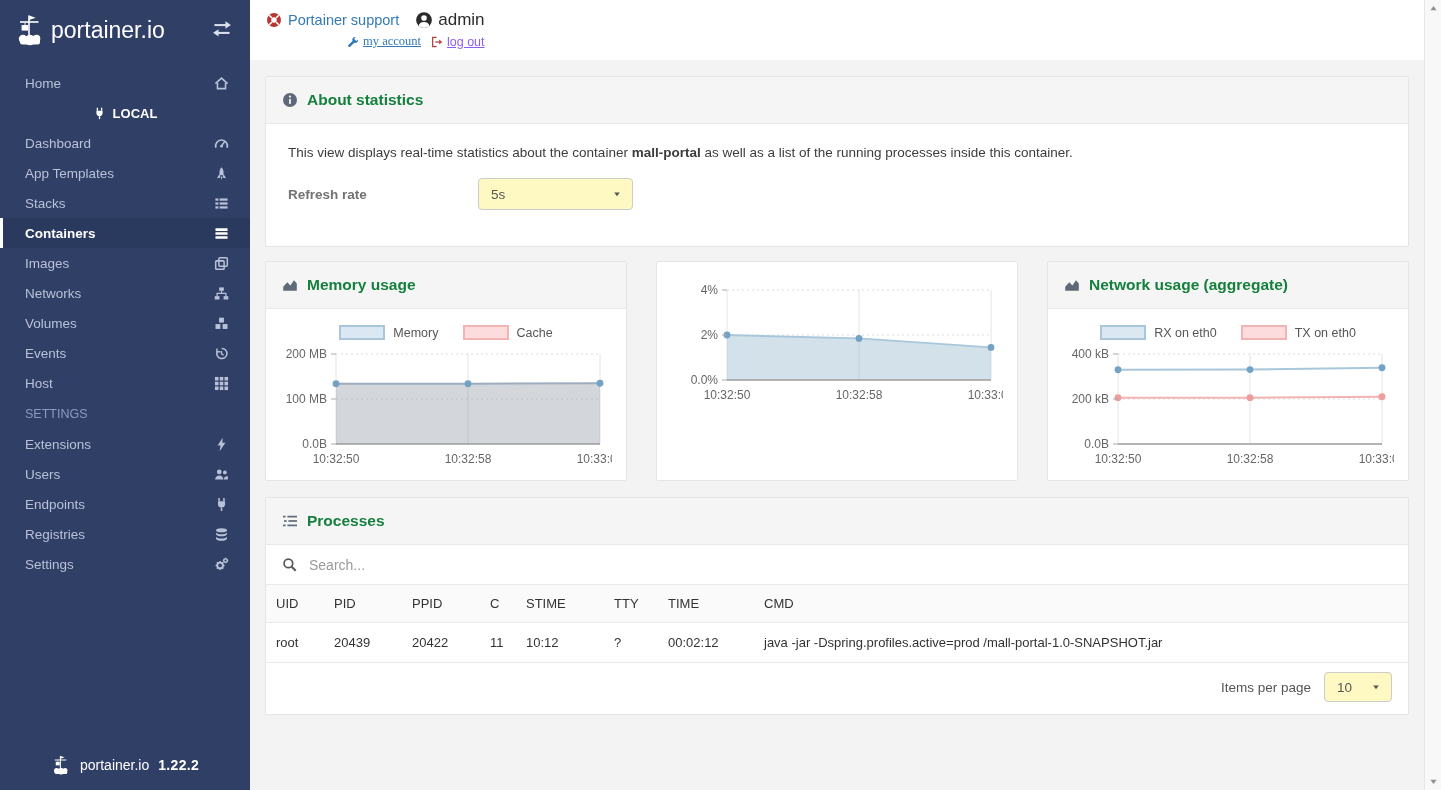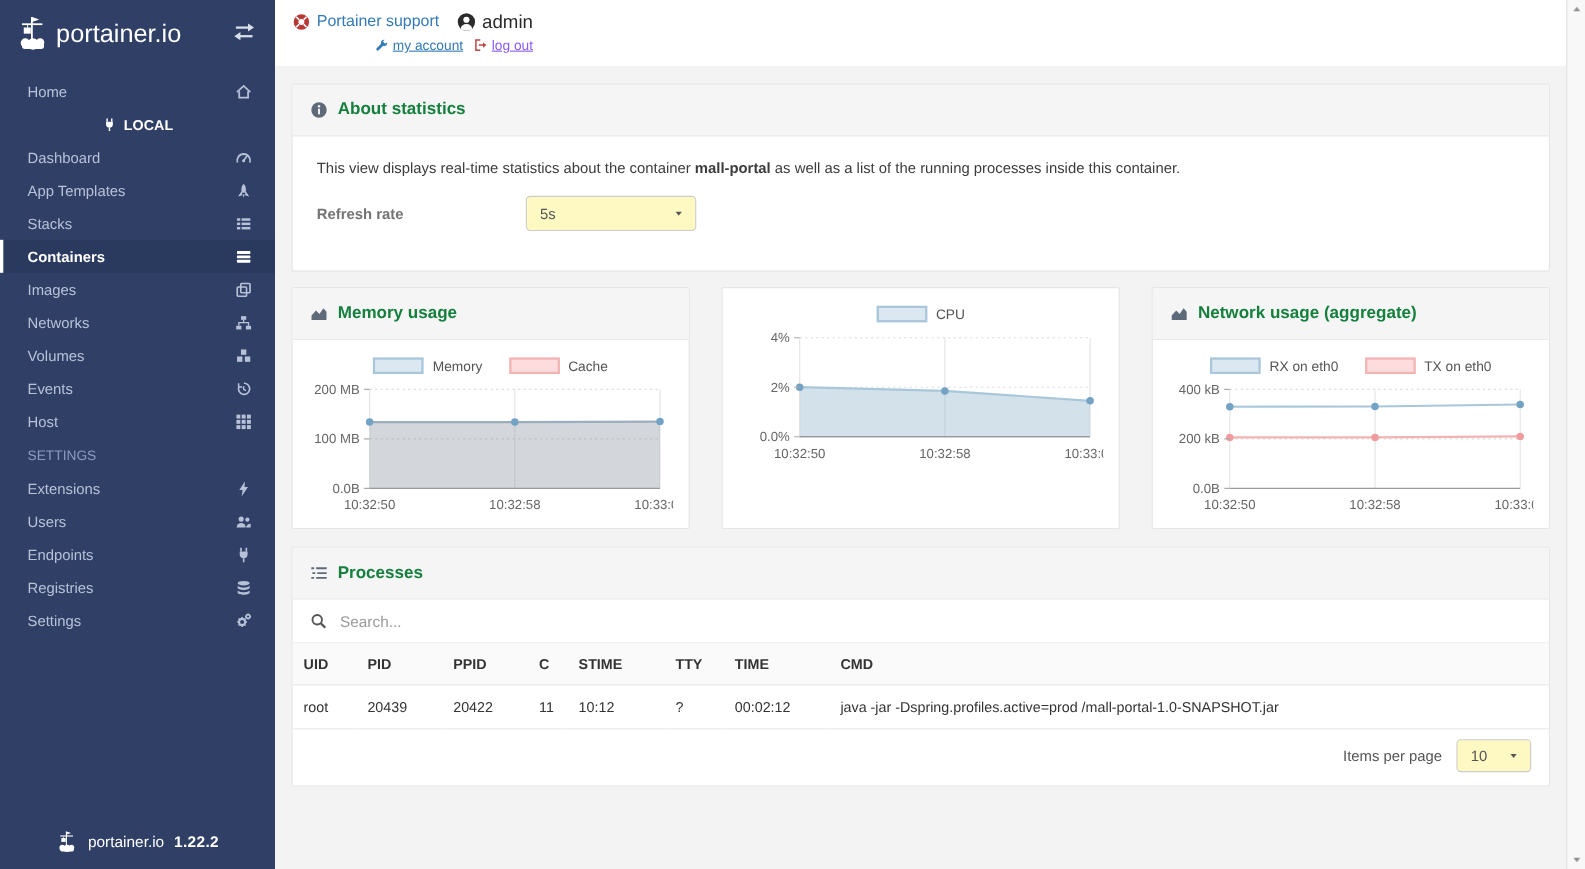--- a/index.html
+++ b/index.html
@@ -41,21 +41,21 @@
   .breadcrumb { font-size:12.5px; color:#737373; }
   .breadcrumb a { color:#337ab7; text-decoration:none; cursor:pointer; }
   .header-right { text-align:right; }
   .hr-top { display:flex; align-items:center; justify-content:flex-start; gap:16px; }
   .support-link { display:flex; align-items:center; gap:6px; color:#337ab7; font-size:14.5px; text-decoration:none; cursor:pointer; }
   .support-link .ic { width:16px; height:16px; color:#b93734; }
   .user-box { display:flex; align-items:center; gap:5px; color:#2b2b2b; font-size:17px; }
   .user-box .ic { width:18px; height:18px; color:#2b2b2b; }
   .hr-bottom { margin-top:4px; display:flex; justify-content:flex-end; gap:10px; font-size:12.5px; }
   .hr-bottom a { display:flex; align-items:center; gap:4px; text-decoration:underline; cursor:pointer; }
-  .my-account { color:#337ab7; }
+  .my-account { color:#337ab7;font-family:Liberation Serif, serif; }
   .my-account .ic { width:12px; height:12px; color:#337ab7; }
   .log-out { color:#8b5cf6; }
   .log-out .ic { width:12px; height:12px; color:#b94442; }
 
   .content { padding:16px 15px 0; }
 
   .widget { background:#fff; border:1px solid #e5e5e5; border-radius:2px; margin-bottom:14px; }
   .widget-header {
     background:#f5f5f5; border-bottom:1px solid #e9e9e9; padding:0 16px;
     height:47px; display:flex; align-items:center; gap:9px;
@@ -86,21 +86,21 @@
   .swatch { width:46px; height:15px; border:2px solid; display:inline-block; margin-right:8px; }
   .chart-canvas { line-height:0; }
   .chart-canvas text { font-family:"Liberation Sans", sans-serif; }
 
   
   .search-row { display:flex; align-items:center; gap:10px; padding:0 16px; height:40px; border-bottom:1px solid #e9e9e9; }
   .search-row .ic { width:15px; height:15px; color:#555; flex-shrink:0; }
   .search-input { border:none; outline:none; font-size:14px; color:#333; flex:1; font-family:"Liberation Sans", sans-serif; }
   .search-input::placeholder { color:#9a9a9a; }
   table.proc { width:100%; border-collapse:collapse; font-size:13px; color:#333; }
-  table.proc th { text-align:left; font-weight:bold; padding:11px 10px; background:#fafafa; border-bottom:1px solid #e9e9e9; }
+  table.proc th { text-align:left; font-weight:normal; padding:11px 10px; background:#fafafa; border-bottom:1px solid #e9e9e9; }
   table.proc td { padding:12px 10px; border-bottom:1px solid #e9e9e9; }
   .table-footer { display:flex; justify-content:flex-end; align-items:center; gap:13px; padding:9px 16px 12px; color:#555; font-size:13.5px; }
 
   
   .scrollbar { position:fixed; top:0; right:0; bottom:0; width:17px; background:#f8f8f8; border-left:1px solid #e6e6e6; display:flex; flex-direction:column; justify-content:space-between; align-items:center; padding:3px 0; }
   .scroll-btn { width:11px; height:11px; color:#8f8f8f; cursor:pointer; }
 </style>
 </head>
 <body>
 
@@ -508,26 +508,20 @@
                   <text x="49" y="106" text-anchor="end" fill="#666" font-size="12">0.0B</text>
                   <text x="58" y="121" text-anchor="middle" fill="#666" font-size="12">10:32:50</text>
                   <text x="190" y="121" text-anchor="middle" fill="#666" font-size="12">10:32:58</text>
                   <text x="322" y="121" text-anchor="middle" fill="#666" font-size="12">10:33:02</text>
                 </svg></div>
           </div>
         </section>
 
         <section class="widget chart-widget">
           <div class="chart-body">
-            <div class="chart-legend">
-                <span class="legend-item">
-                  <span class="swatch" style="background: rgb(220, 232, 241); border-color: rgb(170, 198, 218);"></span>
-                  <span>CPU</span>
-                </span>
-              </div>
             <div class="chart-canvas"><svg width="334" height="134">
                   <line x1="58" y1="12" x2="58" y2="102" stroke="#e4e4e4" stroke-width="1"></line>
                   <line x1="190" y1="12" x2="190" y2="102" stroke="#e4e4e4" stroke-width="1"></line>
                   <line x1="322" y1="12" x2="322" y2="102" stroke="#e4e4e4" stroke-width="1"></line>
                   <line x1="58" y1="12" x2="322" y2="12" stroke="#dcdcdc" stroke-width="1" stroke-dasharray="2,3"></line>
                   <line x1="58" y1="57" x2="322" y2="57" stroke="#dcdcdc" stroke-width="1" stroke-dasharray="2,3"></line>
                   <polygon points="58,57 190,60.375 322,69.375 322,102 58,102" fill="rgba(151,187,205,0.42)"></polygon>
                   <polyline points="58,57 190,60.375 322,69.375" fill="none" stroke="#a9c7da" stroke-width="2"></polyline>
                   <circle cx="58" cy="57" r="3.4" fill="#74a2c4"></circle>
                   <circle cx="190" cy="60.375" r="3.4" fill="#74a2c4"></circle>

